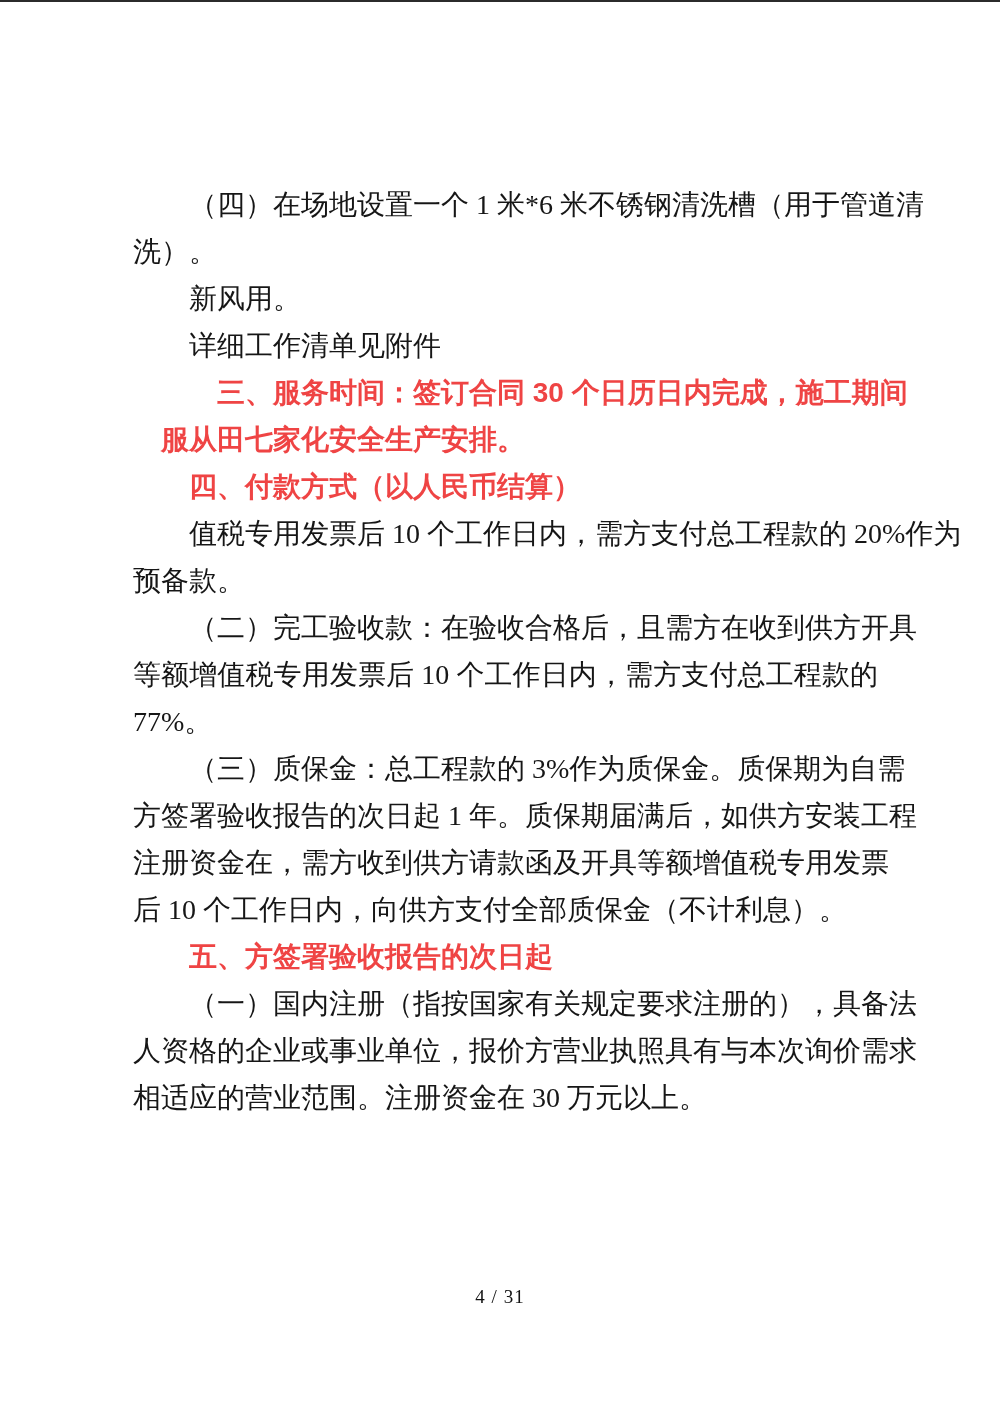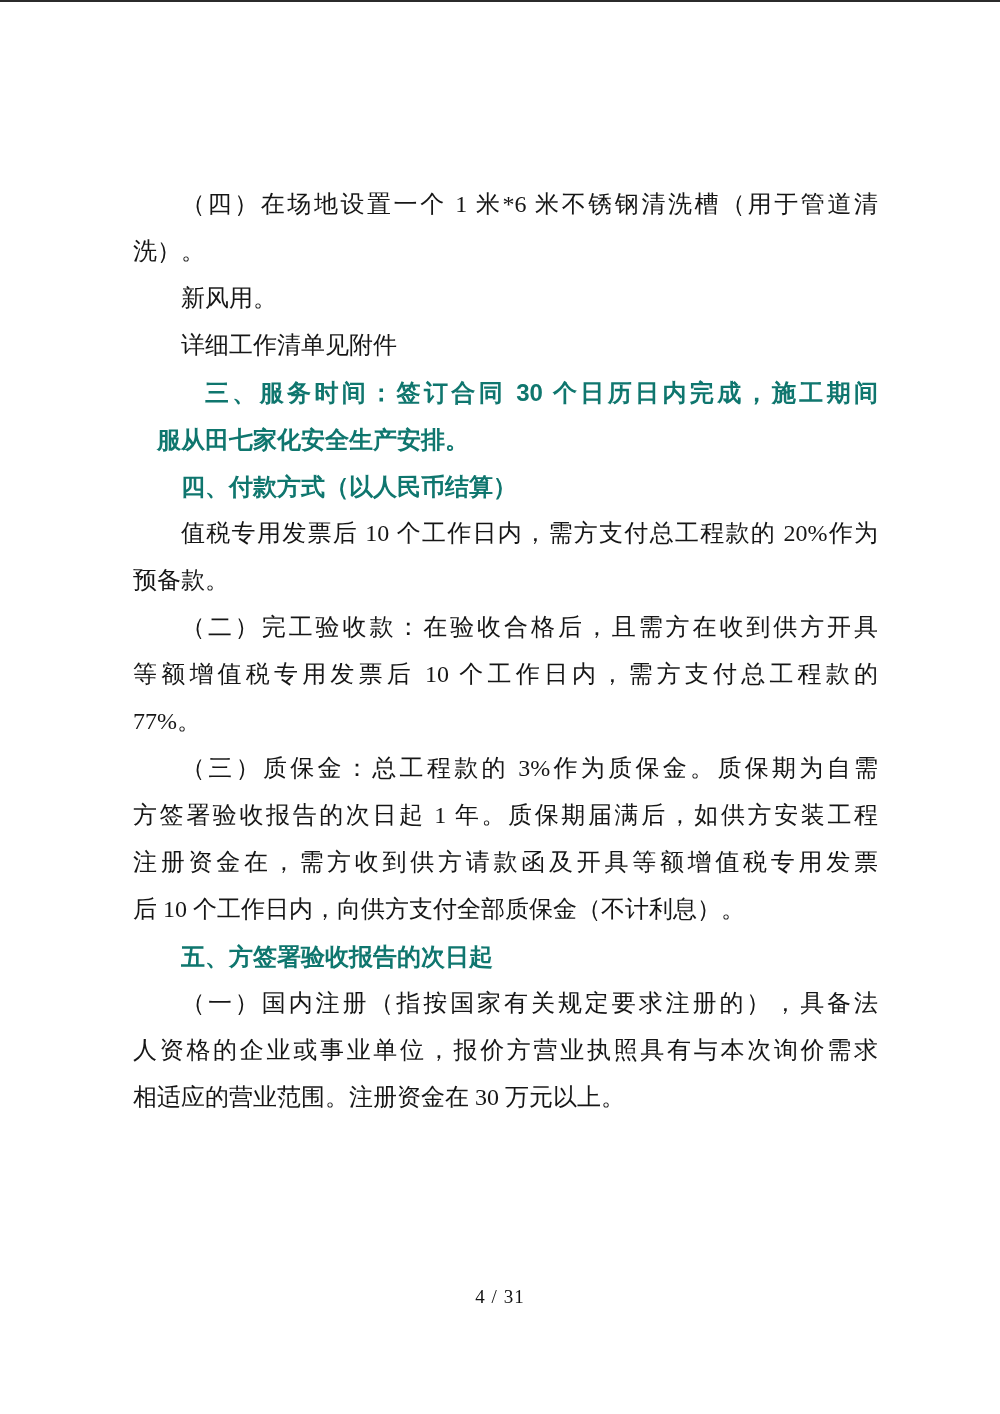--- a/index.html
+++ b/index.html
@@ -26,33 +26,33 @@
   }
   .doc-body {
     position: absolute;
     top: 181px;
     left: 133px;
     width: 745px;
   }
   .para {
     margin: 0;
     padding: 0;
-    font-size: 24px;
+    font-size: 28px;
     line-height: 47px;
     text-indent: 0;
   }
   .para.body {
     font-family: "Liberation Serif", "DejaVu Serif", serif;
     font-weight: 400;
     color: #161616;
   }
   .para.heading {
     font-family: "Liberation Sans", "DejaVu Sans", sans-serif;
     font-weight: 700;
-    color: #0f766e;
+    color: #ef4444;
   }
   .para.hang {
     margin-left: 1em;
   }
   .line {
     display: block;
     white-space: nowrap;
     text-indent: 0;
     text-align: left;
   }

